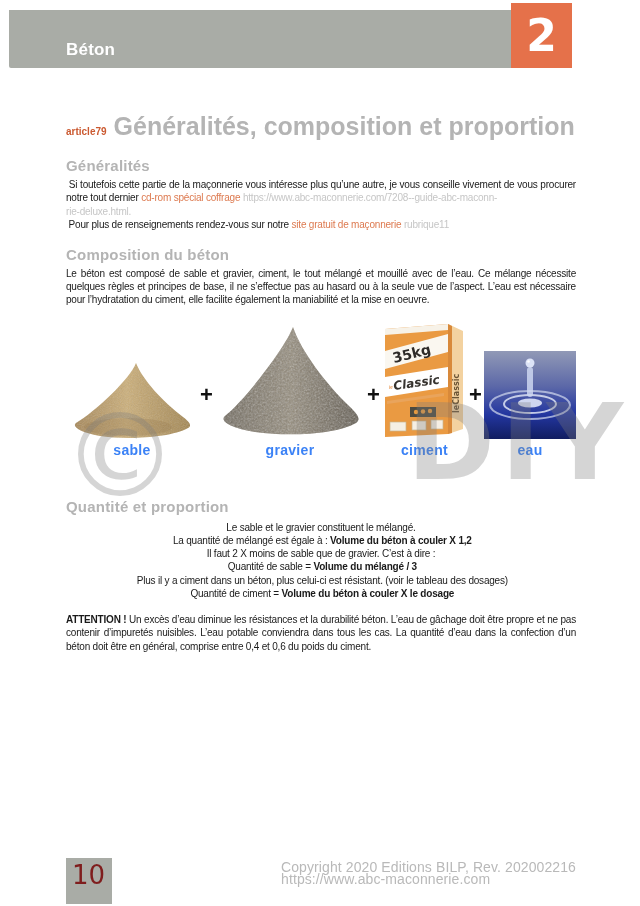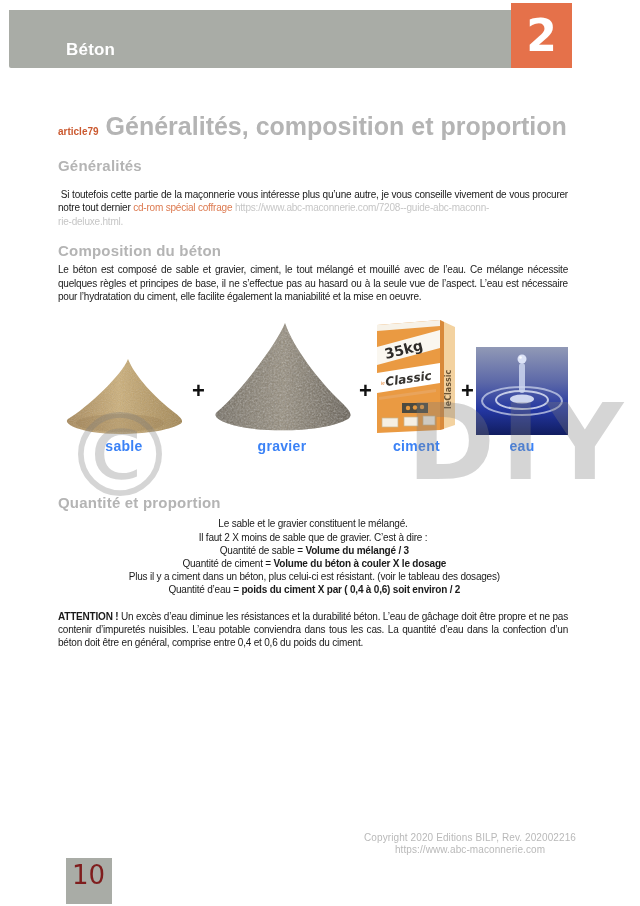--- a/index.html
+++ b/index.html
@@ -16,26 +16,26 @@
   .chapter-title {
     position:absolute; left:57px; top:30px; color:#ffffff;
     font-size:17px; font-weight:bold; letter-spacing:0.2px;
   }
   .chapter-badge {
     position:absolute; left:511px; top:3px; width:61px; height:65px;
     background:#e5714a; color:#ffffff; display:flex; align-items:center; justify-content:center;
     font-family:"DejaVu Sans", sans-serif; font-size:44px; font-weight:bold;
   }
   
-  .content { position:absolute; left:58px; top:68px; width:510px; }
+  .content { position:absolute; left:66px; top:68px; width:510px; }
   .title-block { margin-top:44px; color:#b4b4b4; }
   h1 { font-size:25px; line-height:29px; font-weight:bold; color:#b4b4b4; }
   .article-ref { color:#cb5a31; font-size:10px; font-weight:bold; margin-right:7px; letter-spacing:0; }
   h2 { font-size:15px; font-weight:bold; color:#b4b4b4; letter-spacing:0.2px; }
-  .h2-gen  { margin-top:11px; margin-bottom:14px; }
+  .h2-gen  { margin-top:11px; margin-bottom:4px; }
   .h2-comp { margin-top:14px; margin-bottom:4px; }
   .h2-quant{ margin-top:40px; margin-bottom:6px; }
   p.body, .qline {
     font-size:10px; line-height:13.4px; color:#1a1a1a;
     letter-spacing:-0.2px; text-align:justify; white-space:pre-wrap;
   }
   .qline { text-align:center; line-height:13.2px; }
   .link-orange { color:#dd7a50; }
   .muted { color:#c6c6c6; }
   b, .bold { font-weight:bold; }
@@ -55,42 +55,43 @@
   .watermark .letters { position:absolute; left:345px; top:0;  font-size:106px; font-weight:bold; letter-spacing:6px; line-height:1; }
   
   .attention { margin-top:13px; }
   
   .page-number-box {
     position:absolute; left:66px; top:858px; width:46px; height:46px;
     background:#a9aca6; color:#7f1d1d; font-family:"DejaVu Sans", sans-serif;
     font-size:26px; padding:2px 0 0 6px;
   }
   .copyright {
-    position:absolute; right:64px; top:832px; text-align:center;
-    font-size:10px; line-height:11.5px; color:#b9b9b9; letter-spacing:0.1px;
+    position:absolute; right:64px; top:862px; text-align:left;
+    font-size:14px; line-height:11.5px; color:#b9b9b9; letter-spacing:0.1px;
   }
 </style>
 </head>
 <body>
 
 <div class="page">
 
   <div class="header-bar">
     <div class="chapter-title">Béton</div>
   </div>
   <div class="chapter-badge">2</div>
 
   <div class="content">
 
     <div class="title-block">
       <h1><span class="article-ref">article79</span><span>Généralités, composition et proportion</span></h1>
     </div>
 
     <h2 class="h2-gen">Généralités</h2>
     <p class="body"><span> Si toutefois cette partie de la maçonnerie vous intéresse plus qu’une autre, je vous conseille vivement de vous procurer notre tout dernier </span><span class="link-orange">cd-rom spécial coffrage</span><span class="muted"> https://www.abc-maconnerie.com/7208--guide-abc-maconn-</span><br><span class="muted">rie-deluxe.html.</span></p>
+    <p class="body"><span> Pour plus de renseignements rendez-vous sur notre </span><span class="link-orange">site gratuit de maçonnerie</span><span class="muted"> rubrique11</span></p>
 
     <h2 class="h2-comp">Composition du béton</h2>
     <p class="body">Le béton est composé de sable et gravier, ciment, le tout mélangé et mouillé avec de l’eau. Ce mélange nécessite quelques règles et principes de base, il ne s’effectue pas au hasard ou à la seule vue de l’aspect. L’eau est nécessaire pour l’hydratation du ciment, elle facilite également la maniabilité et la mise en oeuvre.</p>
 
     <div class="figures-row">
 
       <div class="fig">
         <svg width="132" height="78" viewBox="0 0 132 78">
           <defs>
             <linearGradient id="sg" x1="0" y1="0" x2="1" y2="0">
@@ -182,25 +183,25 @@
           <rect x="43" y="16" width="6" height="30" rx="3" fill="#ccd6f0" opacity="0.85"></rect>
           <circle cx="46" cy="12" r="4.5" fill="#dce3f7"></circle>
           <circle cx="44.5" cy="10.5" r="1.3" fill="#ffffff" opacity="0.9"></circle>
         </svg>
         <div class="fig-label">eau</div>
       </div>
     </div>
 
     <h2 class="h2-quant">Quantité et proportion</h2>
     <div class="qline"><span>Le sable et le gravier constituent le mélangé.</span><span class="bold"></span></div>
+    <div class="qline"><span> La quantité de mélangé est égale à : </span><span class="bold">Volume du béton à couler X 1,2</span></div>
     <div class="qline"><span>Il faut 2 X moins de sable que de gravier. C’est à dire :</span><span class="bold"></span></div>
     <div class="qline"><span> Quantité de sable = </span><span class="bold">Volume du mélangé / 3</span></div>
+    <div class="qline"><span> Plus il y a ciment dans un béton, plus celui-ci est résistant. (voir le tableau des dosages)</span><span class="bold"></span></div>
     <div class="qline"><span> Quantité de ciment = </span><span class="bold">Volume du béton à couler X le dosage</span></div>
-    <div class="qline"><span> Plus il y a ciment dans un béton, plus celui-ci est résistant. (voir le tableau des dosages)</span><span class="bold"></span></div>
-    <div class="qline"><span> Quantité d’eau = </span><span class="bold">poids du ciment X par ( 0,4 à 0,6) soit environ / 2</span></div>
 
     <p class="body attention"><span class="bold">ATTENTION !</span><span> Un excès d’eau diminue les résistances et la durabilité béton. L’eau de gâchage doit être propre et ne pas contenir d’impuretés nuisibles. L’eau potable conviendra dans tous les cas. La quantité d’eau dans la confection d’un béton doit être en général, comprise entre 0,4 et 0,6 du poids du ciment.</span></p>
 
   </div>
 
   <div class="watermark">
     <span class="copy">©</span>
     <span class="letters">DIY</span>
   </div>
 

